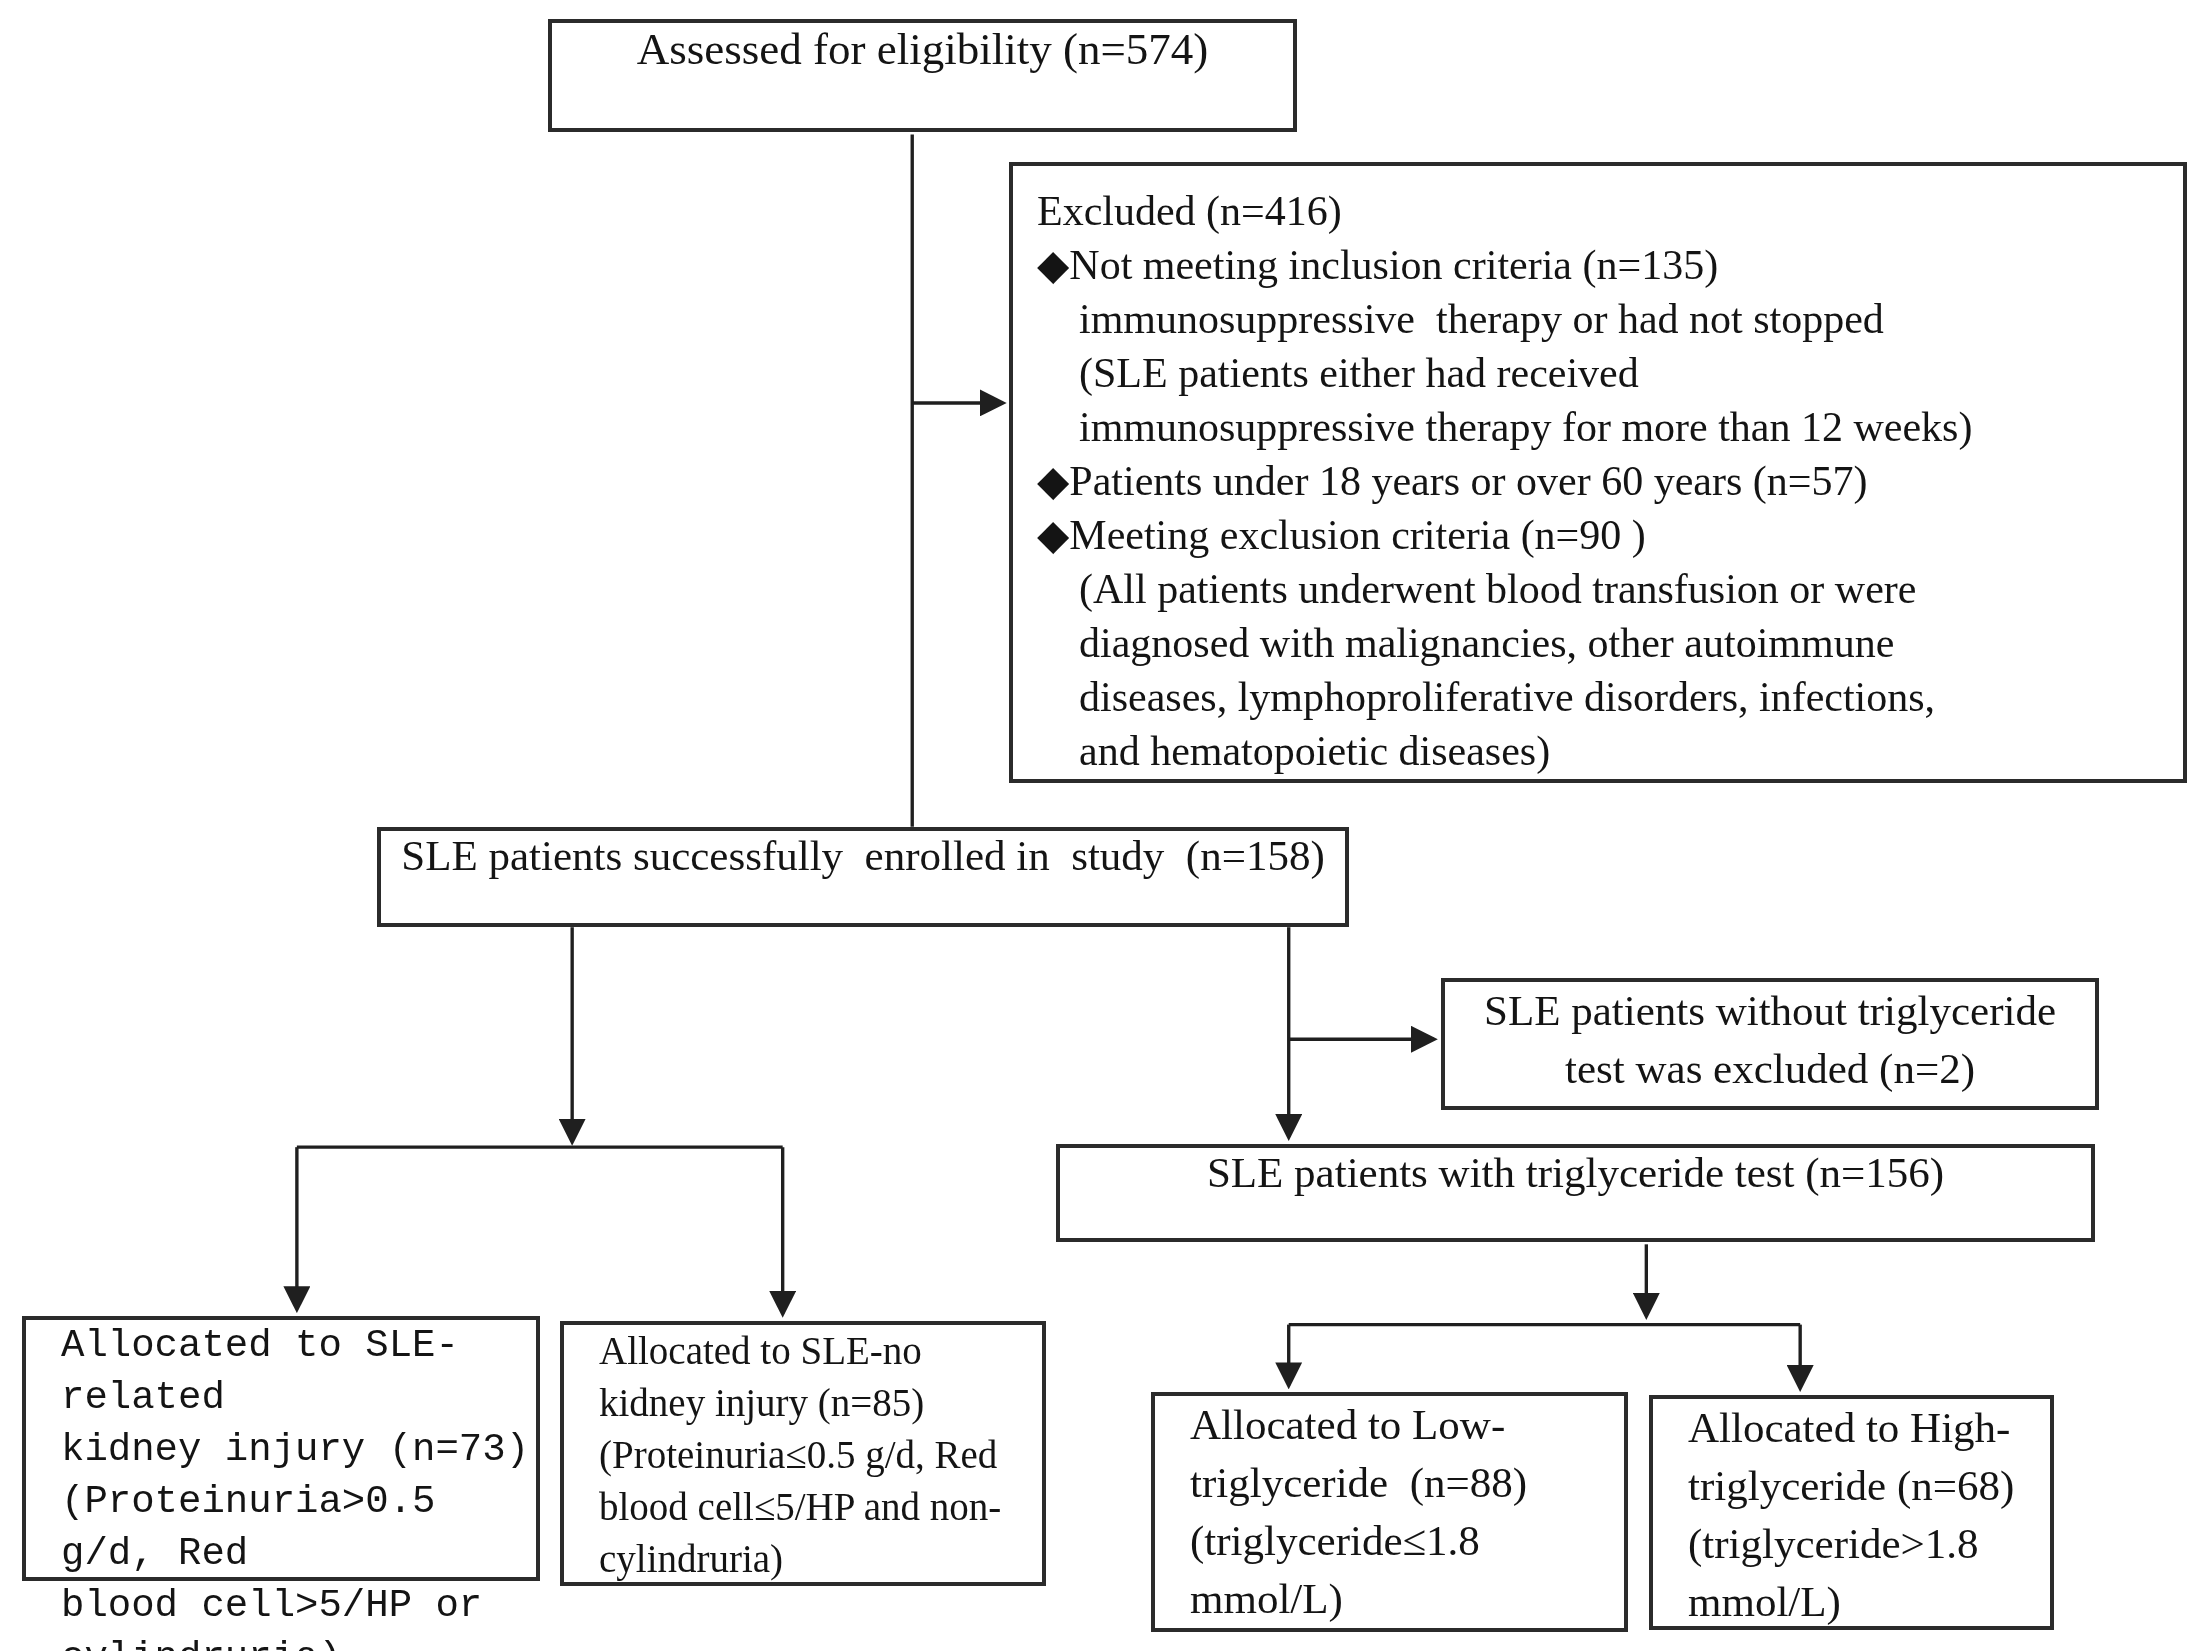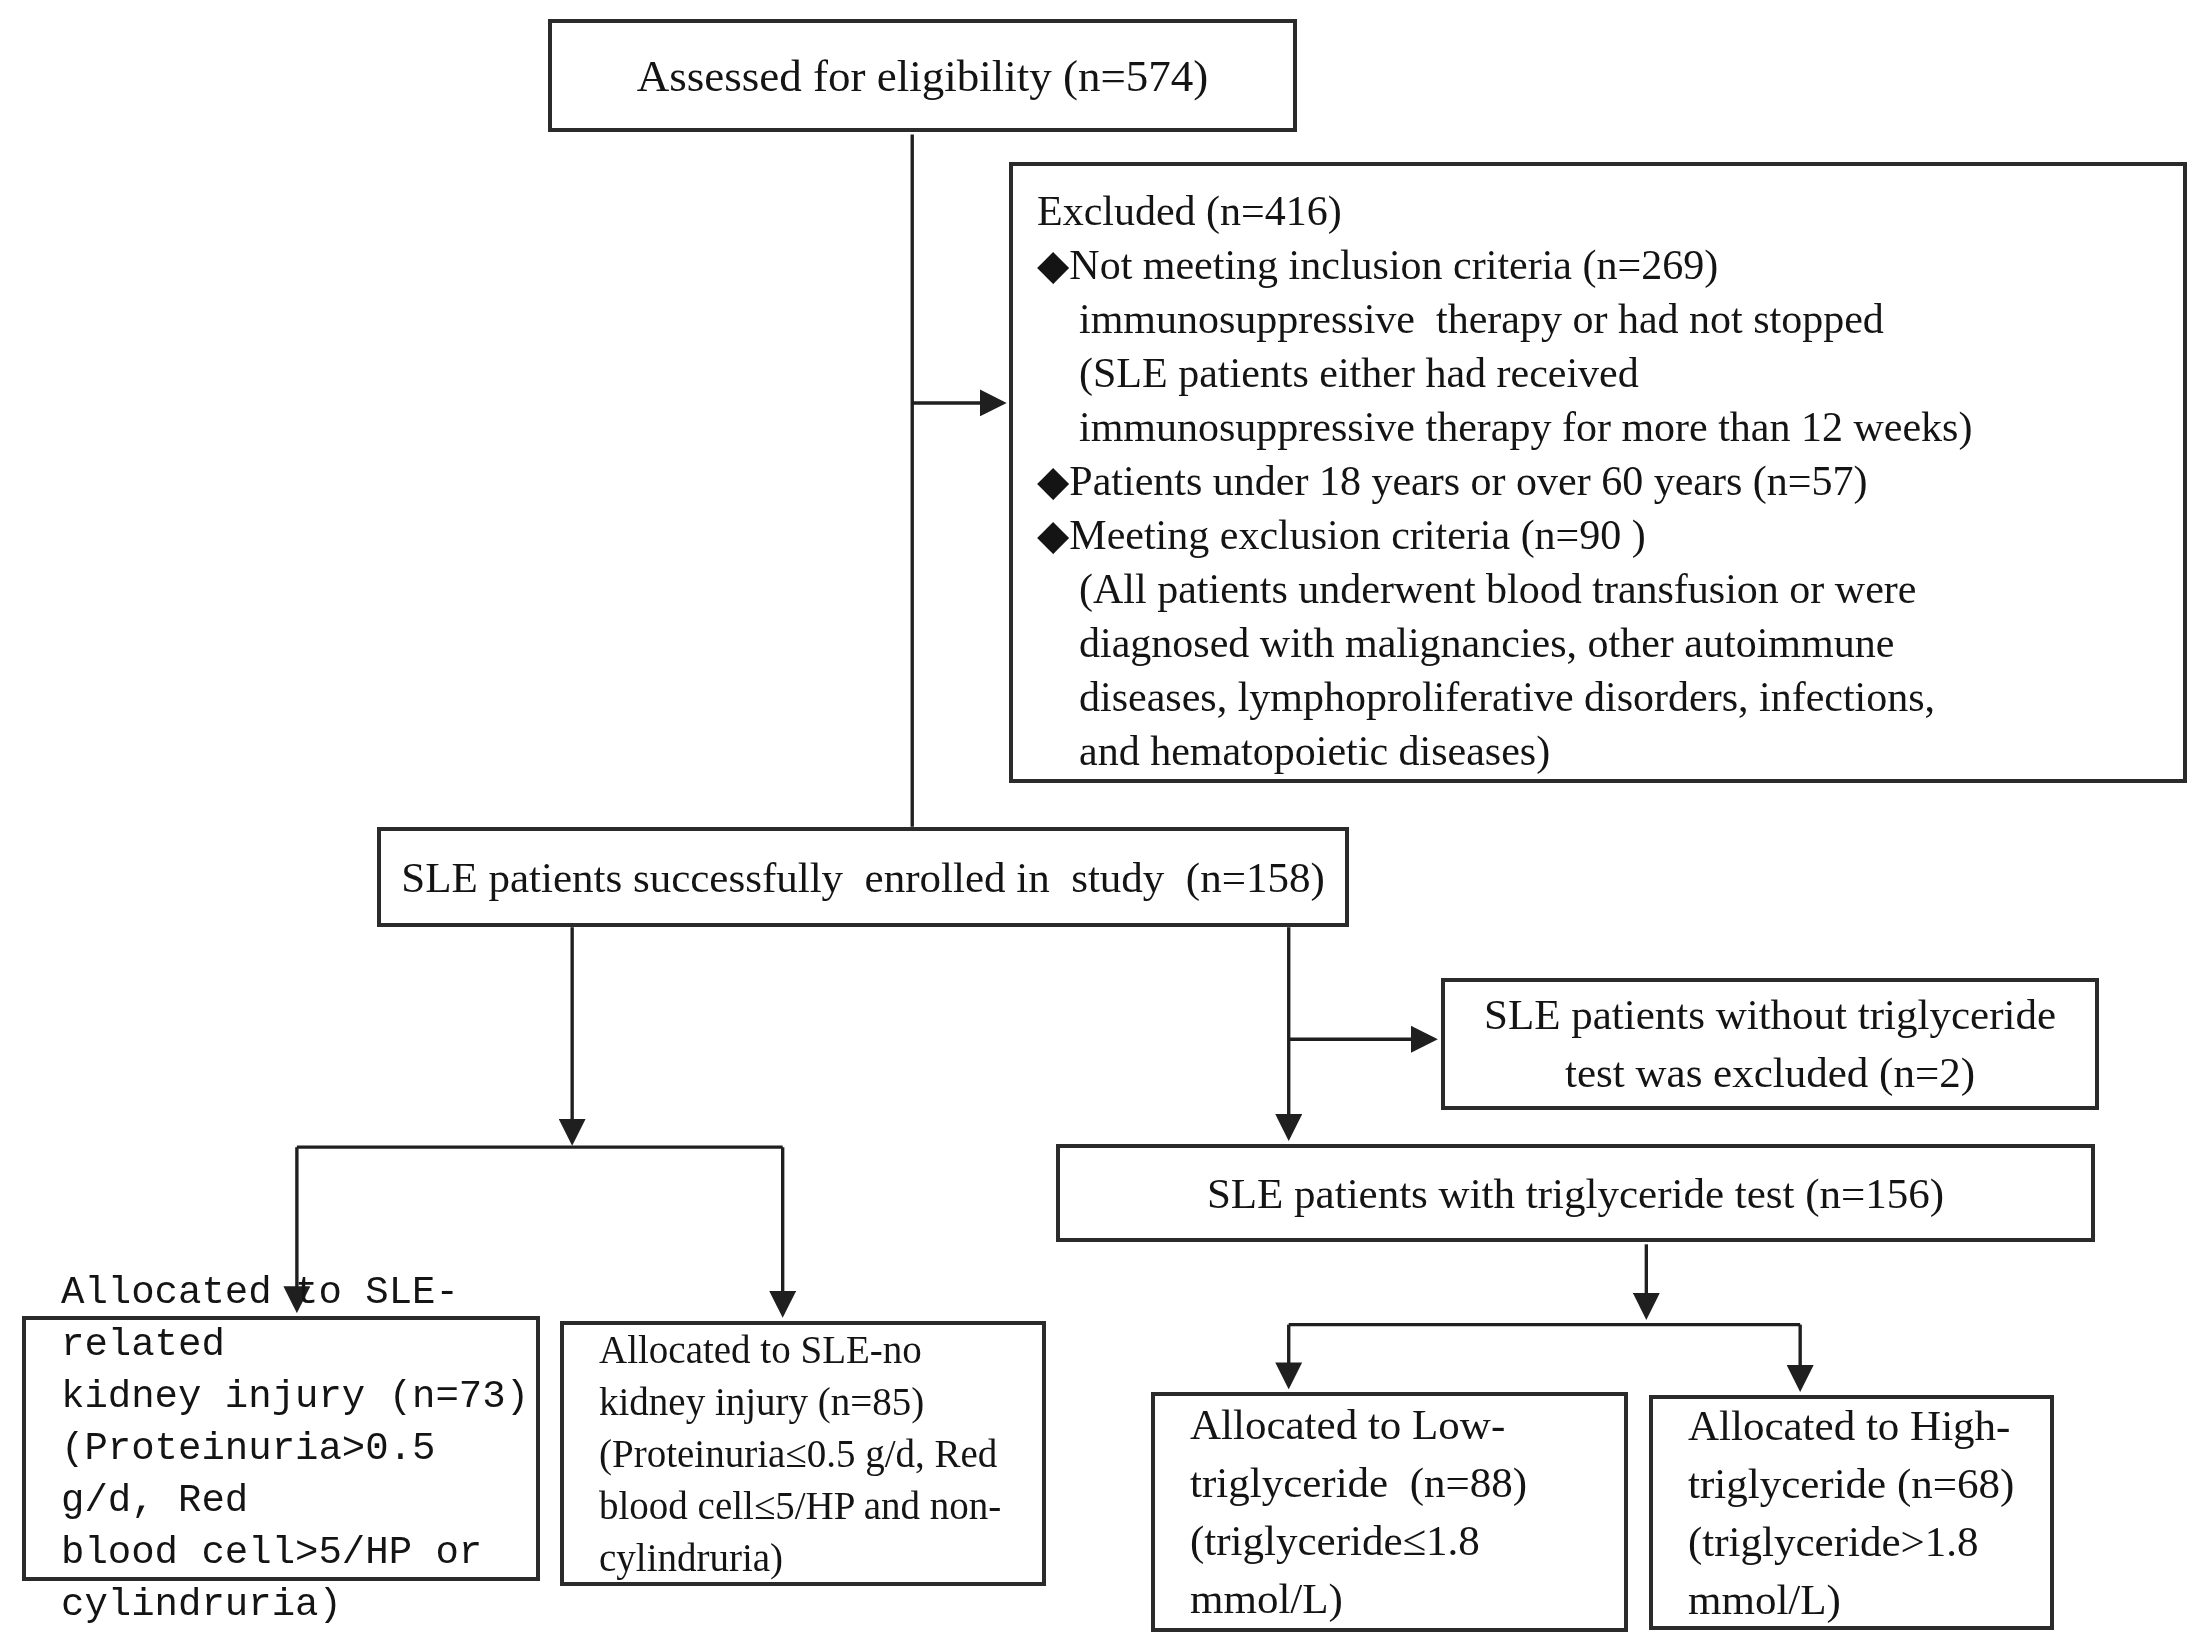--- a/index.html
+++ b/index.html
@@ -10,21 +10,21 @@
     font-family:"Liberation Serif","DejaVu Serif",serif;
     color:#141414;
     overflow:hidden;
   }
   #connectors{position:absolute;left:0;top:0;width:2205px;height:1652px;}
   .box{
     position:absolute;
     background:#ffffff;
     border:4.7px solid #2b2b2b;
     box-sizing:border-box;
-    display:flex;flex-direction:column;justify-content:center;
+    display:flex;flex-direction:column;
   }
   .txt{white-space:pre-wrap;}
   .center{align-items:center;text-align:center;}
   .left{align-items:flex-start;text-align:left;}
 
   #b-assessed {left:548px;  top:19px;   width:749px; height:113px; font-size:45px;}
   #b-excluded {left:1009px; top:162px;  width:1178px; height:621px; font-size:42px;
                justify-content:flex-start; padding:17.5px 13.5px 6.7px 24px;}
   #b-enrolled {left:377px;  top:827px; width:972px; height:100px; font-size:43px;}
   #b-without  {left:1441px; top:978px; width:658px;  height:132px; font-size:43px; line-height:58px;}
@@ -63,21 +63,21 @@
       <path d="M2668,1963 V2057" marker-end="url(#arr)"></path>
     </g>
   </svg>
 
   <div class="box center" id="b-assessed">
     <div class="txt">Assessed for eligibility (n=574)</div>
   </div>
 
   <div class="box left" id="b-excluded">
     <div class="xl">Excluded (n=416)</div>
-    <div class="xl">◆Not meeting inclusion criteria (n=269)</div>
+    <div class="xl">◆Not meeting inclusion criteria (n=135)</div>
     <div class="xl ind">immunosuppressive  therapy or had not stopped</div>
     <div class="xl ind">(SLE patients either had received</div>
     <div class="xl ind">immunosuppressive therapy for more than 12 weeks)</div>
     <div class="xl">◆Patients under 18 years or over 60 years (n=57)</div>
     <div class="xl">◆Meeting exclusion criteria (n=90 )</div>
     <div class="xl ind">(All patients underwent blood transfusion or were</div>
     <div class="xl ind">diagnosed with malignancies, other autoimmune</div>
     <div class="xl ind">diseases, lymphoproliferative disorders, infections,</div>
     <div class="xl ind">and hematopoietic diseases)</div>
   </div>

